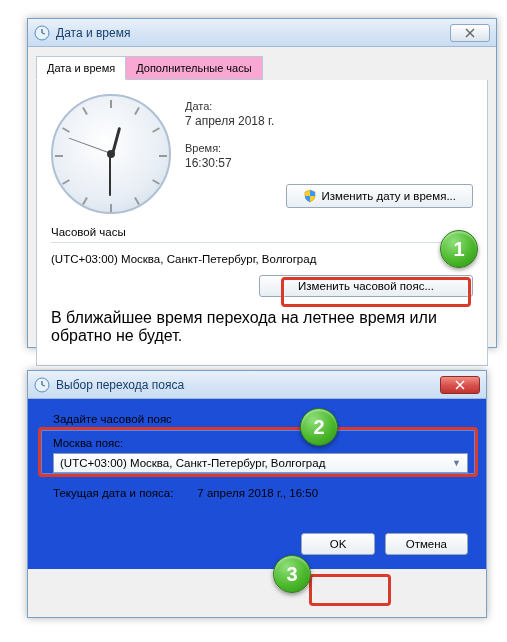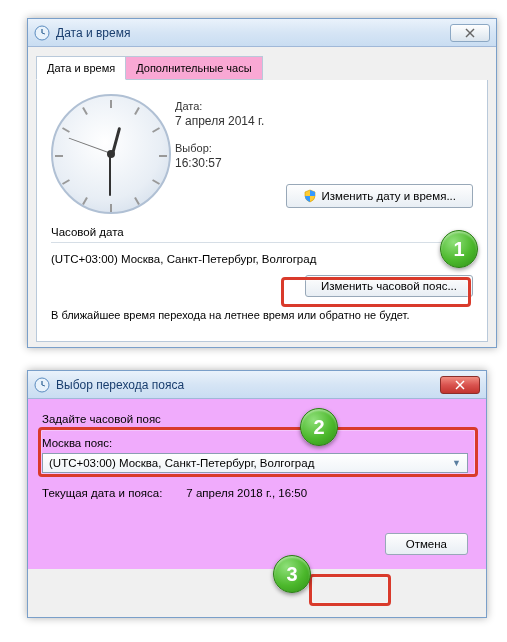--- a/index.html
+++ b/index.html
@@ -73,21 +73,21 @@
 }
 .tab-body {
   background: #fff;
   border: 1px solid #b9c9da;
   border-top: none;
   padding: 14px;
   position: relative;
 }
 .dt-row {
   display: flex;
-  gap: 4px;
+  gap: 14px;
 }
 .clock {
   width: 120px; height: 120px;
   border-radius: 50%;
   background: radial-gradient(circle at 45% 40%, #fff 0%, #e8eef5 60%, #c8d6e6 100%);
   border: 2px solid #b0c0d4;
   position: relative;
   flex-shrink: 0;
 }
 .clock-hand {
@@ -116,21 +116,21 @@
   gap: 4px;
 }
 .shield {
   width: 14px; height: 14px;
   display: inline-block;
 }
 .btn-row-right { text-align: right; margin-top: 8px; text-decoration: underline; }
 .section-head { font-size: 11.5px; margin: 12px 0 4px 0; }
 hr.sep { border: none; border-top: 1px solid #d6dee6; margin: 4px 0 10px 0; }
 .tz-line { font-size: 11.5px; margin-bottom: 10px; }
-.note { font-size: 11px; margin: 12px 0 6px 0; }
+.note { font-size: 16px; margin: 12px 0 6px 0; }
 .dropdown {
   width: 100%;
   border: 1px solid #8a9eb2;
   background: linear-gradient(to bottom, #fff, #f0f4f8);
   padding: 3px 6px;
   font-size: 11.5px;
   display: flex;
   justify-content: space-between;
   align-items: center;
 }
@@ -161,21 +161,21 @@
   color: #fff;
   font-size: 20px;
   font-weight: bold;
   display: flex;
   align-items: center;
   justify-content: center;
   box-shadow: 0 2px 4px rgba(0,0,0,0.4), inset 0 2px 2px rgba(255,255,255,0.4);
   z-index: 100;
 }
 .lbl { font-size: 11.5px; margin-bottom: 4px; }
-.tz-content { background:#f0abfc; padding: 14px 18px 14px 14px; }
+.tz-content { background:#1d4ed8; padding: 14px 18px 14px 25px; }
 </style>
 </head>
 <body>
 
 <div class="window" style="left:19px; top:18px; width:470px; height:330px;margin-left:8px;">
   <div class="titlebar">
     <span class="icon">
       <svg viewBox="0 0 16 16">
           <circle cx="8" cy="8" r="7" fill="#e8f2fb" stroke="#5a8bbf" stroke-width="1"></circle>
           <line x1="8" y1="8" x2="8" y2="4" stroke="#3a6a9a" stroke-width="1.3"></line>
@@ -210,42 +210,42 @@
           <div class="clock-tick" style="transform:rotate(270deg)"></div>
           <div class="clock-tick" style="transform:rotate(300deg)"></div>
           <div class="clock-tick" style="transform:rotate(330deg)"></div>
           <div class="clock-hand hand-h"></div>
           <div class="clock-hand hand-m"></div>
           <div class="clock-hand hand-s"></div>
           <div class="clock-center"></div>
         </div>
         <div class="dt-info">
           <div class="label">Дата:</div>
-          <div class="value">7 апреля 2014 г.</div>
-          <div class="label">Выбор:</div>
+          <div class="value">7 апреля 2018 г.</div>
+          <div class="label">Время:</div>
           <div class="value">16:30:57</div>
           <div class="btn-row-right">
             <button class="btn">
               <span class="shield">
                 <svg viewBox="0 0 14 14">
                     <path d="M7 1 L12 3 L12 7 Q12 11 7 13 Q2 11 2 7 L2 3 Z" fill="#fc3" stroke="#c90" stroke-width="0.6"></path>
                     <path d="M7 1 L12 3 L12 7 L7 7 Z" fill="#39f"></path>
                     <path d="M2 7 L7 7 L7 13 Q2 11 2 7 Z" fill="#39f"></path>
                   </svg>
               </span>
               <span>Изменить дату и время...</span>
             </button>
           </div>
         </div>
       </div>
-      <div class="section-head">Часовой дата</div>
+      <div class="section-head">Часовой часы</div>
       <hr class="sep">
       <div class="tz-line">(UTC+03:00) Москва, Санкт-Петербург, Волгоград</div>
       <div class="btn-row-right">
-        <button class="btn" style="padding:4px 15px;">
+        <button class="btn" style="padding:4px 38px;">
           <span>Изменить часовой пояс...</span>
         </button>
       </div>
       <div class="note">В ближайшее время перехода на летнее время или обратно не будет.</div>
     </div>
   </div>
 </div>
 
 <div class="highlight-red" style="left:281px; top:277px; width:190px; height:30px;"></div>
 <div class="marker" style="left:440px; top:230px;">1</div>
@@ -272,20 +272,23 @@
     <div class="lbl">Москва пояс:</div>
     <div class="dropdown">
       <span>(UTC+03:00) Москва, Санкт-Петербург, Волгоград</span>
       <span class="arrow">▼</span>
     </div>
     <div class="info-row">
       <span>Текущая дата и пояса:</span>
       <span>7 апреля 2018 г., 16:50</span>
     </div>
     <div class="dialog-btns">
+      <button class="btn" style="padding:4px 28px; margin-right:6px;">
+        <span>OK</span>
+      </button>
       <button class="btn" style="padding:4px 20px;">
         <span>Отмена</span>
       </button>
     </div>
   </div>
 </div>
 
 <div class="highlight-red" style="left:38px; top:427px; width:440px; height:50px;"></div>
 <div class="marker" style="left:300px; top:408px;">2</div>
 

